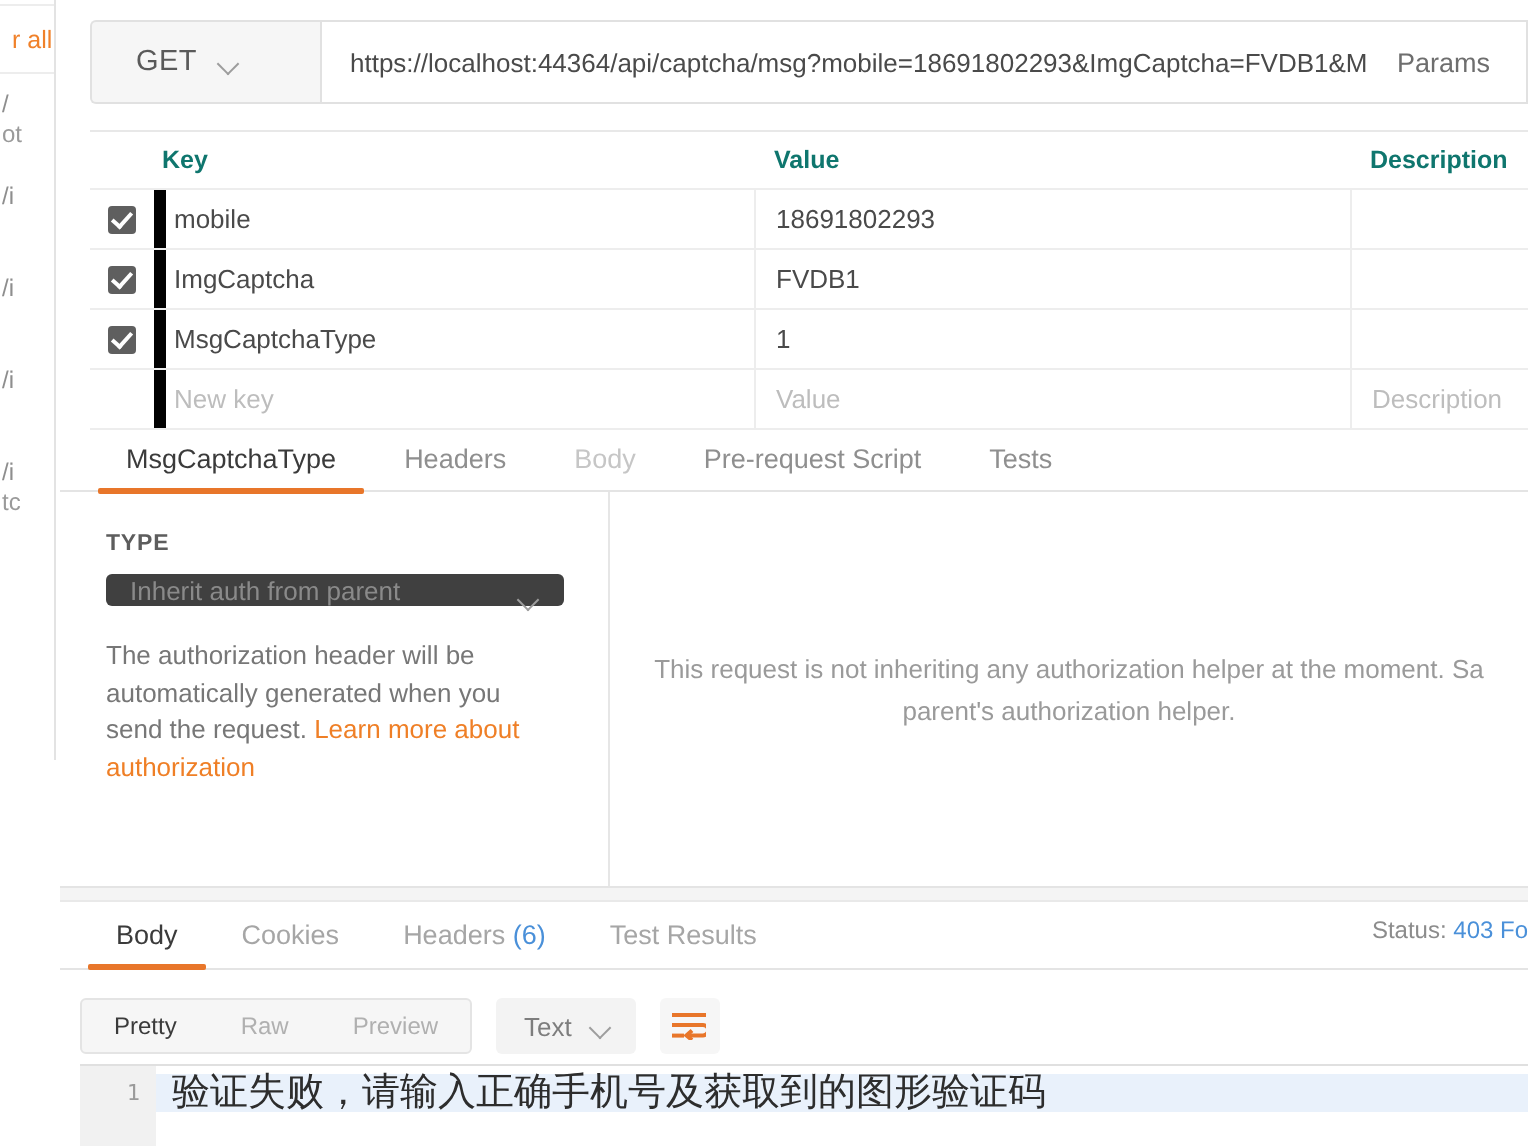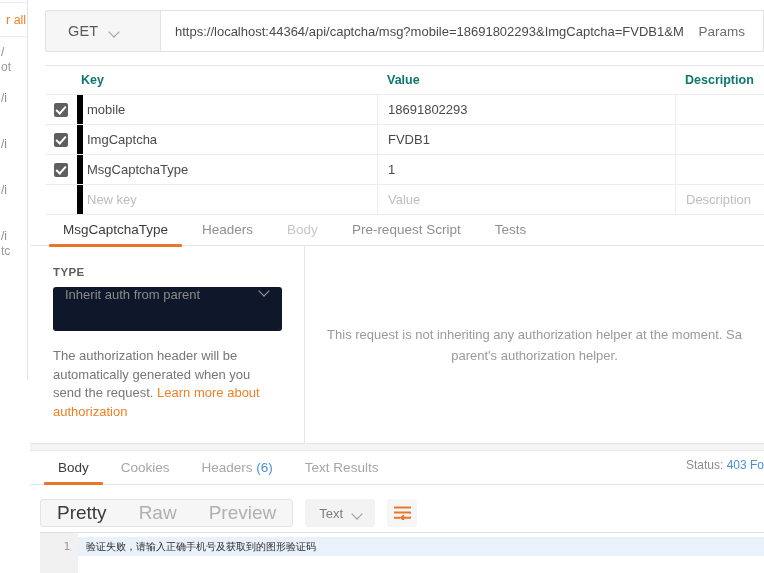--- a/index.html
+++ b/index.html
@@ -116,22 +116,22 @@
   .rtab.dim { color: #c6c6c6; }
 
   
   .authpanel { position: absolute; left: 30px; top: 246px; right: 0; height: 197px; }
   .auth-left {
     position: absolute; left: 0; top: 0; width: 275px; height: 100%;
     border-right: 1px solid #e6e6e6; padding: 20px 22px 0 23px;
   }
   .type-label { font-size: 11.5px; font-weight: bold; color: #5d5d5d; letter-spacing: .4px; margin-bottom: 9px; }
   .type-select {
-    height: 44px; background: #0f172a; border-radius: 3px;
-    display: flex; align-items: flex-start; justify-content: space-between;
+    height: 16px; background: #404040; border-radius: 3px;
+    display: flex; align-items: flex-end; justify-content: space-between;
     padding: 0 11px 0 12px; cursor: pointer;
   }
   .type-select span { font-size: 13px; color: #8a8a8a; }
   .auth-note { margin-top: 16px; font-size: 13px; line-height: 18.5px; color: #777; }
   .auth-link { color: #ef7f26; cursor: pointer; }
   .auth-right {
     position: absolute; left: 275px; top: 0; right: 0; height: 100%;
     display: flex; align-items: center; justify-content: center;
   }
   .auth-right p {
@@ -162,21 +162,21 @@
     font-size: 12px; color: #8c8c8c; white-space: nowrap;
   }
   .status-val { color: #4a90d9; }
 
   
   .restoolbar { position: absolute; left: 40px; top: 498px; height: 30px; display: flex; align-items: center; gap: 12px; }
   .seg {
     height: 28px; background: #f6f6f6; border: 1px solid #e4e4e4; border-radius: 3px;
     display: flex; align-items: center; overflow: hidden;
   }
-  .seg-item { padding: 0 16px; font-size: 19px; color: #b0b0b0; line-height: 26px; cursor: pointer; white-space: nowrap; }
+  .seg-item { padding: 0 16px; font-size: 12px; color: #b0b0b0; line-height: 26px; cursor: pointer; white-space: nowrap; }
   .seg-item.active { color: #3b3b3b; }
   .fmt-select {
     height: 28px; background: #f3f3f3; border-radius: 3px;
     display: flex; align-items: center; gap: 10px; padding: 0 11px 0 14px; cursor: pointer;
   }
   .fmt-select span { font-size: 13px; color: #7d7d7d; }
   .wrap-btn {
     width: 30px; height: 28px; background: #f6f6f6; border-radius: 3px;
     display: flex; align-items: center; justify-content: center; cursor: pointer;
   }
@@ -188,21 +188,21 @@
   }
   .gutter {
     width: 38px; flex: none; background: #f1f1f1;
     text-align: right; padding-right: 8px; padding-top: 4px;
     font-family: "DejaVu Sans Mono", "Liberation Mono", monospace;
     font-size: 11px; color: #9a9a9a; line-height: 19px;
   }
   .codearea { flex: 1; padding-top: 4px; }
   .codeline {
     line-height: 19px; padding-left: 8px;
-    font-size: 10px; color: #2d2d2d;
+    font-size: 19px; color: #2d2d2d;
     font-family: "DejaVu Sans", sans-serif;
   }
   .codeline.active { background: #e9f1fb; }
 </style>
 </head>
 <body>
 
 <div id="app">
 
   <div class="sidebar">
@@ -349,21 +349,21 @@
       <span>Body</span>
     </div>
     <div class="restab">
       <span>Cookies</span>
     </div>
     <div class="restab">
       <span>Headers</span>
       <span class="hdr-count">(6)</span>
     </div>
     <div class="restab">
-      <span>Text Results</span>
+      <span>Test Results</span>
     </div>
   </div>
 
   <div class="status-wrap">
     <span>Status:</span>
     <span class="status-val">403 Fo</span>
   </div>
 
   <div class="restoolbar">
     <div class="seg">

